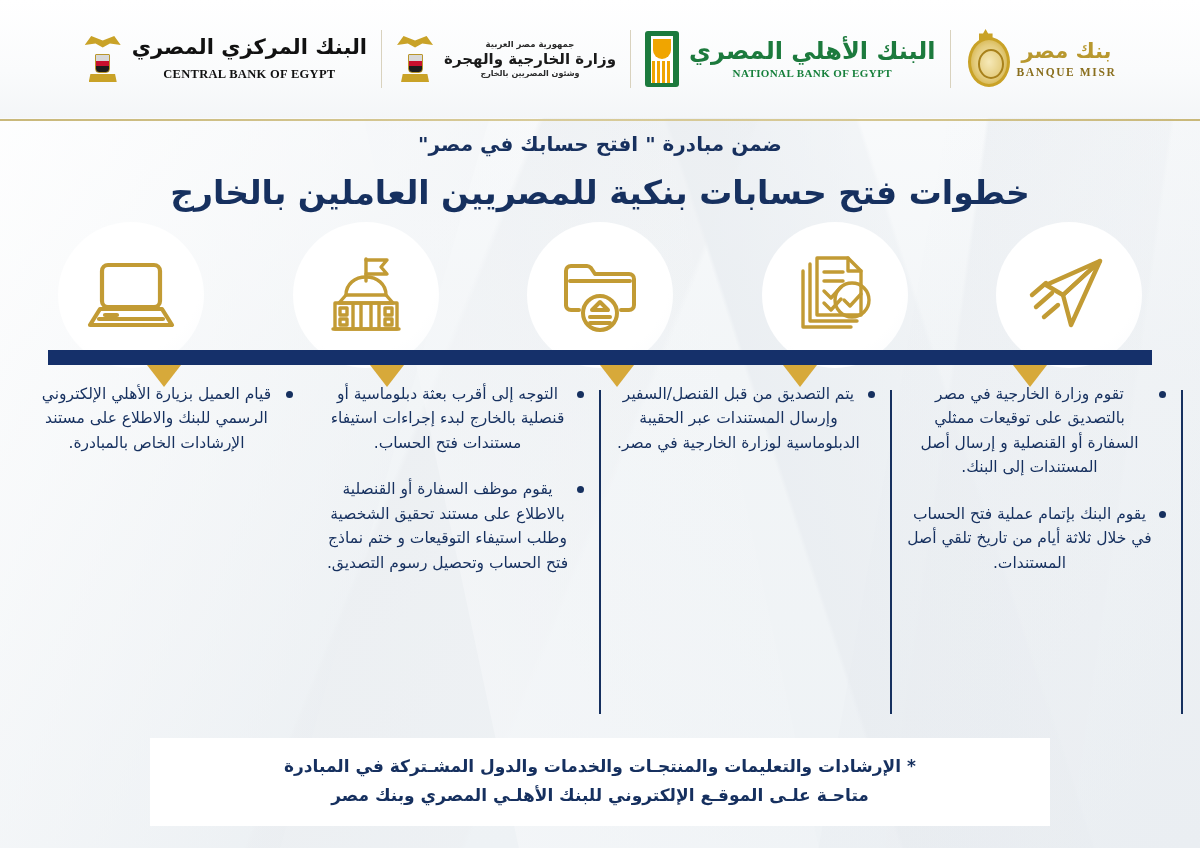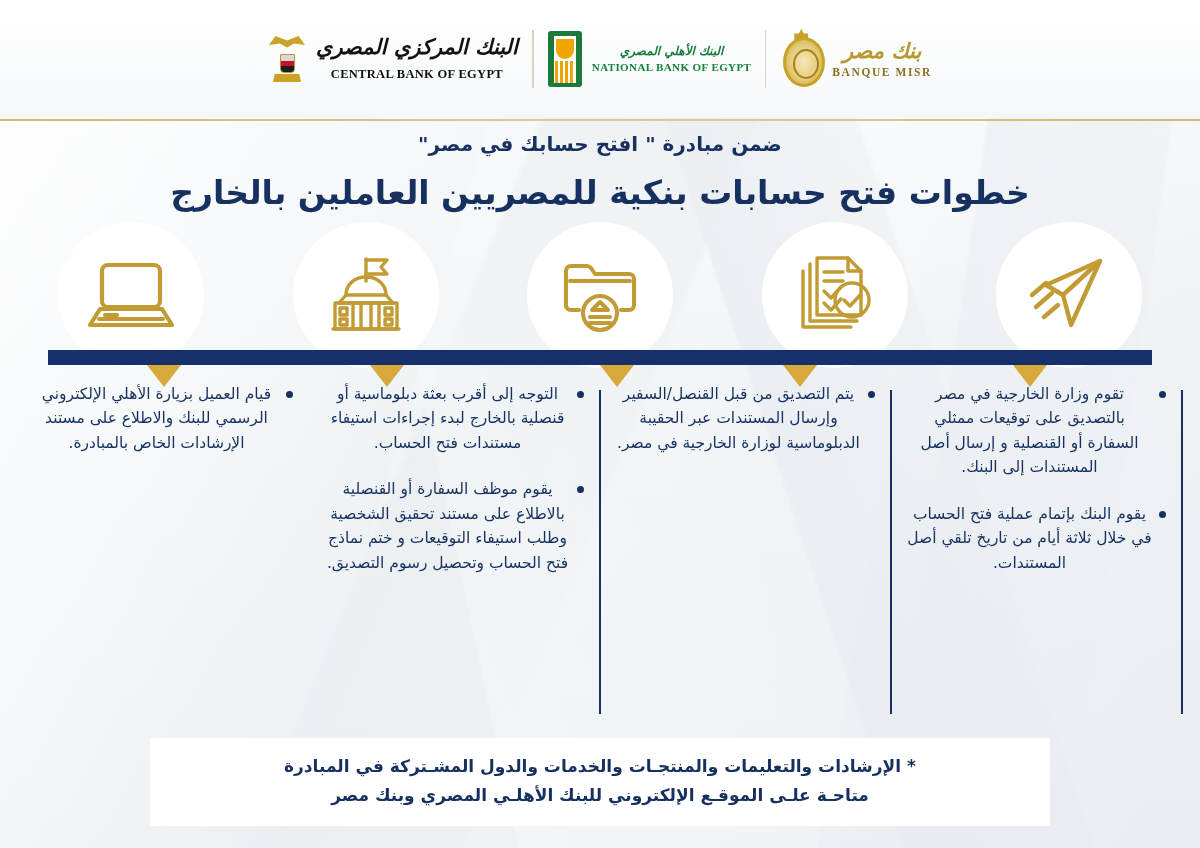--- a/index.html
+++ b/index.html
@@ -71,35 +71,34 @@
     width: 1px;
     height: 58px;
     background: #d9d2be;
     flex: 0 0 1px;
   }
   .logo-ar {
     font-family: "DejaVu Sans", sans-serif;
     font-weight: bold;
     line-height: 1;
     white-space: nowrap;
-    font-style: italic;
   }
   .logo-en {
     font-family: "Liberation Serif", serif;
     font-weight: bold;
     letter-spacing: .5px;
     white-space: nowrap;
   }
 
   .bm-text { text-align: center; }
   .bm-text .logo-ar { font-size: 21px; color: #b8982f; }
   .bm-text .logo-en { font-size: 11.5px; color: #8a6f1e; margin-top: 4px; letter-spacing: 1.6px; }
 
   .nbe-text { text-align: center; }
-  .nbe-text .logo-ar { font-size: 12px; color: #1c7a3d; }
+  .nbe-text .logo-ar { font-size: 24px; color: #1c7a3d; }
   .nbe-text .logo-en { font-size: 11px; color: #17803c; margin-top: 4px; letter-spacing: .4px; }
 
   .mfa-text { text-align: center; line-height: 1.25; }
   .mfa-text .l1 { font-size: 8.5px; color: #2a2a2a; font-weight: bold; letter-spacing: 2px; }
   .mfa-text .l2 { font-size: 15px; color: #1a1a1a; font-weight: bold; }
   .mfa-text .l3 { font-size: 8px; color: #2a2a2a; font-weight: bold; letter-spacing: 1px; }
 
   .cbe-text { text-align: center; }
   .cbe-text .logo-ar { font-size: 21px; color: #111111; }
   .cbe-text .logo-en { font-size: 12.5px; color: #111111; margin-top: 9px; letter-spacing: .3px; }
@@ -351,20 +350,34 @@
       </div>
       <div class="nbe-mark">
         <div class="inner"></div>
         <div class="cup"></div>
         <div class="bars"></div>
       </div>
     </div>
 
     <div class="logo-div"></div>
 
+    <div class="logo-slot">
+      <div class="mfa-text">
+        <div class="l1">جمهورية مصر العربية</div>
+        <div class="l2">وزارة الخارجية والهجرة</div>
+        <div class="l3">وشئون المصريين بالخارج</div>
+      </div>
+      <div class="emblem">
+        <div class="eagle">
+          <div class="wing"></div>
+          <div class="shield"></div>
+          <div class="base"></div>
+        </div>
+      </div>
+    </div>
 
     <div class="logo-div"></div>
 
     <div class="logo-slot">
       <div class="cbe-text">
         <div class="logo-ar">البنك المركزي المصري</div>
         <div class="logo-en">CENTRAL BANK OF EGYPT</div>
       </div>
       <div class="emblem">
         <div class="eagle">

